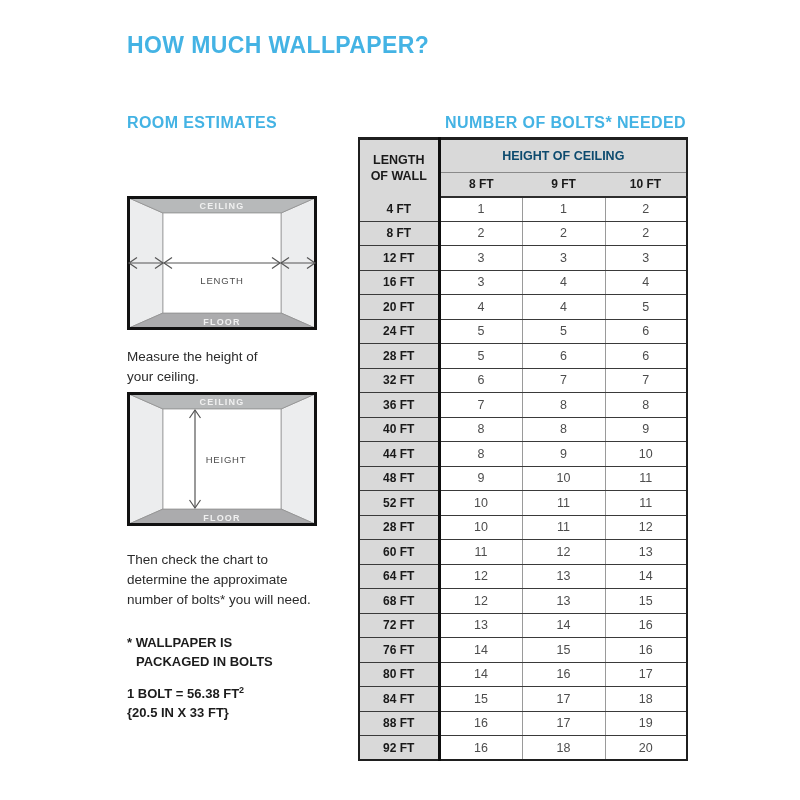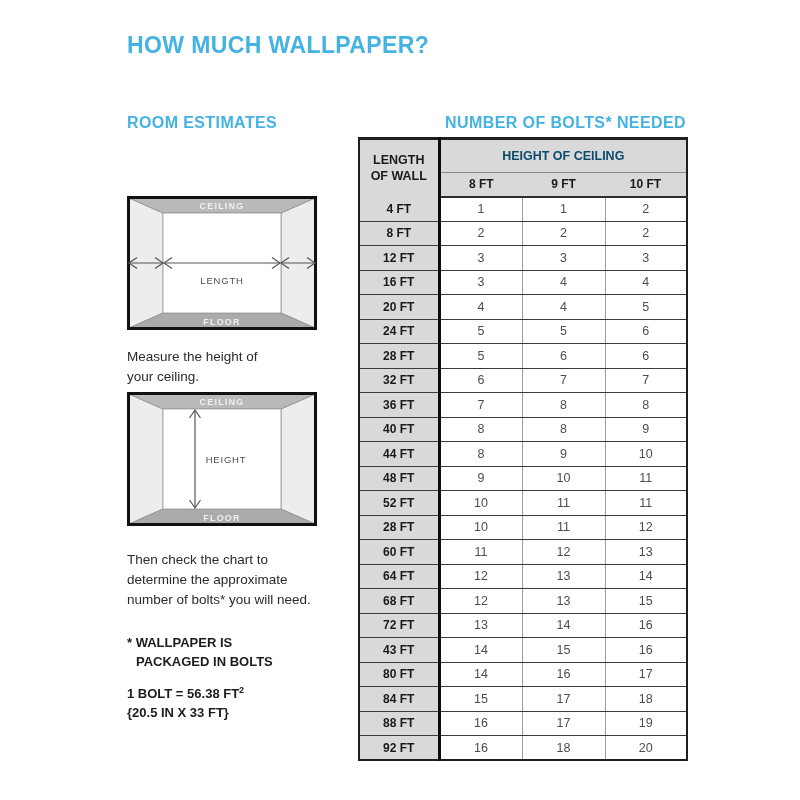--- a/index.html
+++ b/index.html
@@ -334,21 +334,21 @@
           <td class="data">13</td>
           <td class="data">15</td>
         </tr>
         <tr>
           <td class="rowlabel">72 FT</td>
           <td class="data">13</td>
           <td class="data">14</td>
           <td class="data">16</td>
         </tr>
         <tr>
-          <td class="rowlabel">43 FT</td>
+          <td class="rowlabel">76 FT</td>
           <td class="data">14</td>
           <td class="data">15</td>
           <td class="data">16</td>
         </tr>
         <tr>
           <td class="rowlabel">80 FT</td>
           <td class="data">14</td>
           <td class="data">16</td>
           <td class="data">17</td>
         </tr>

